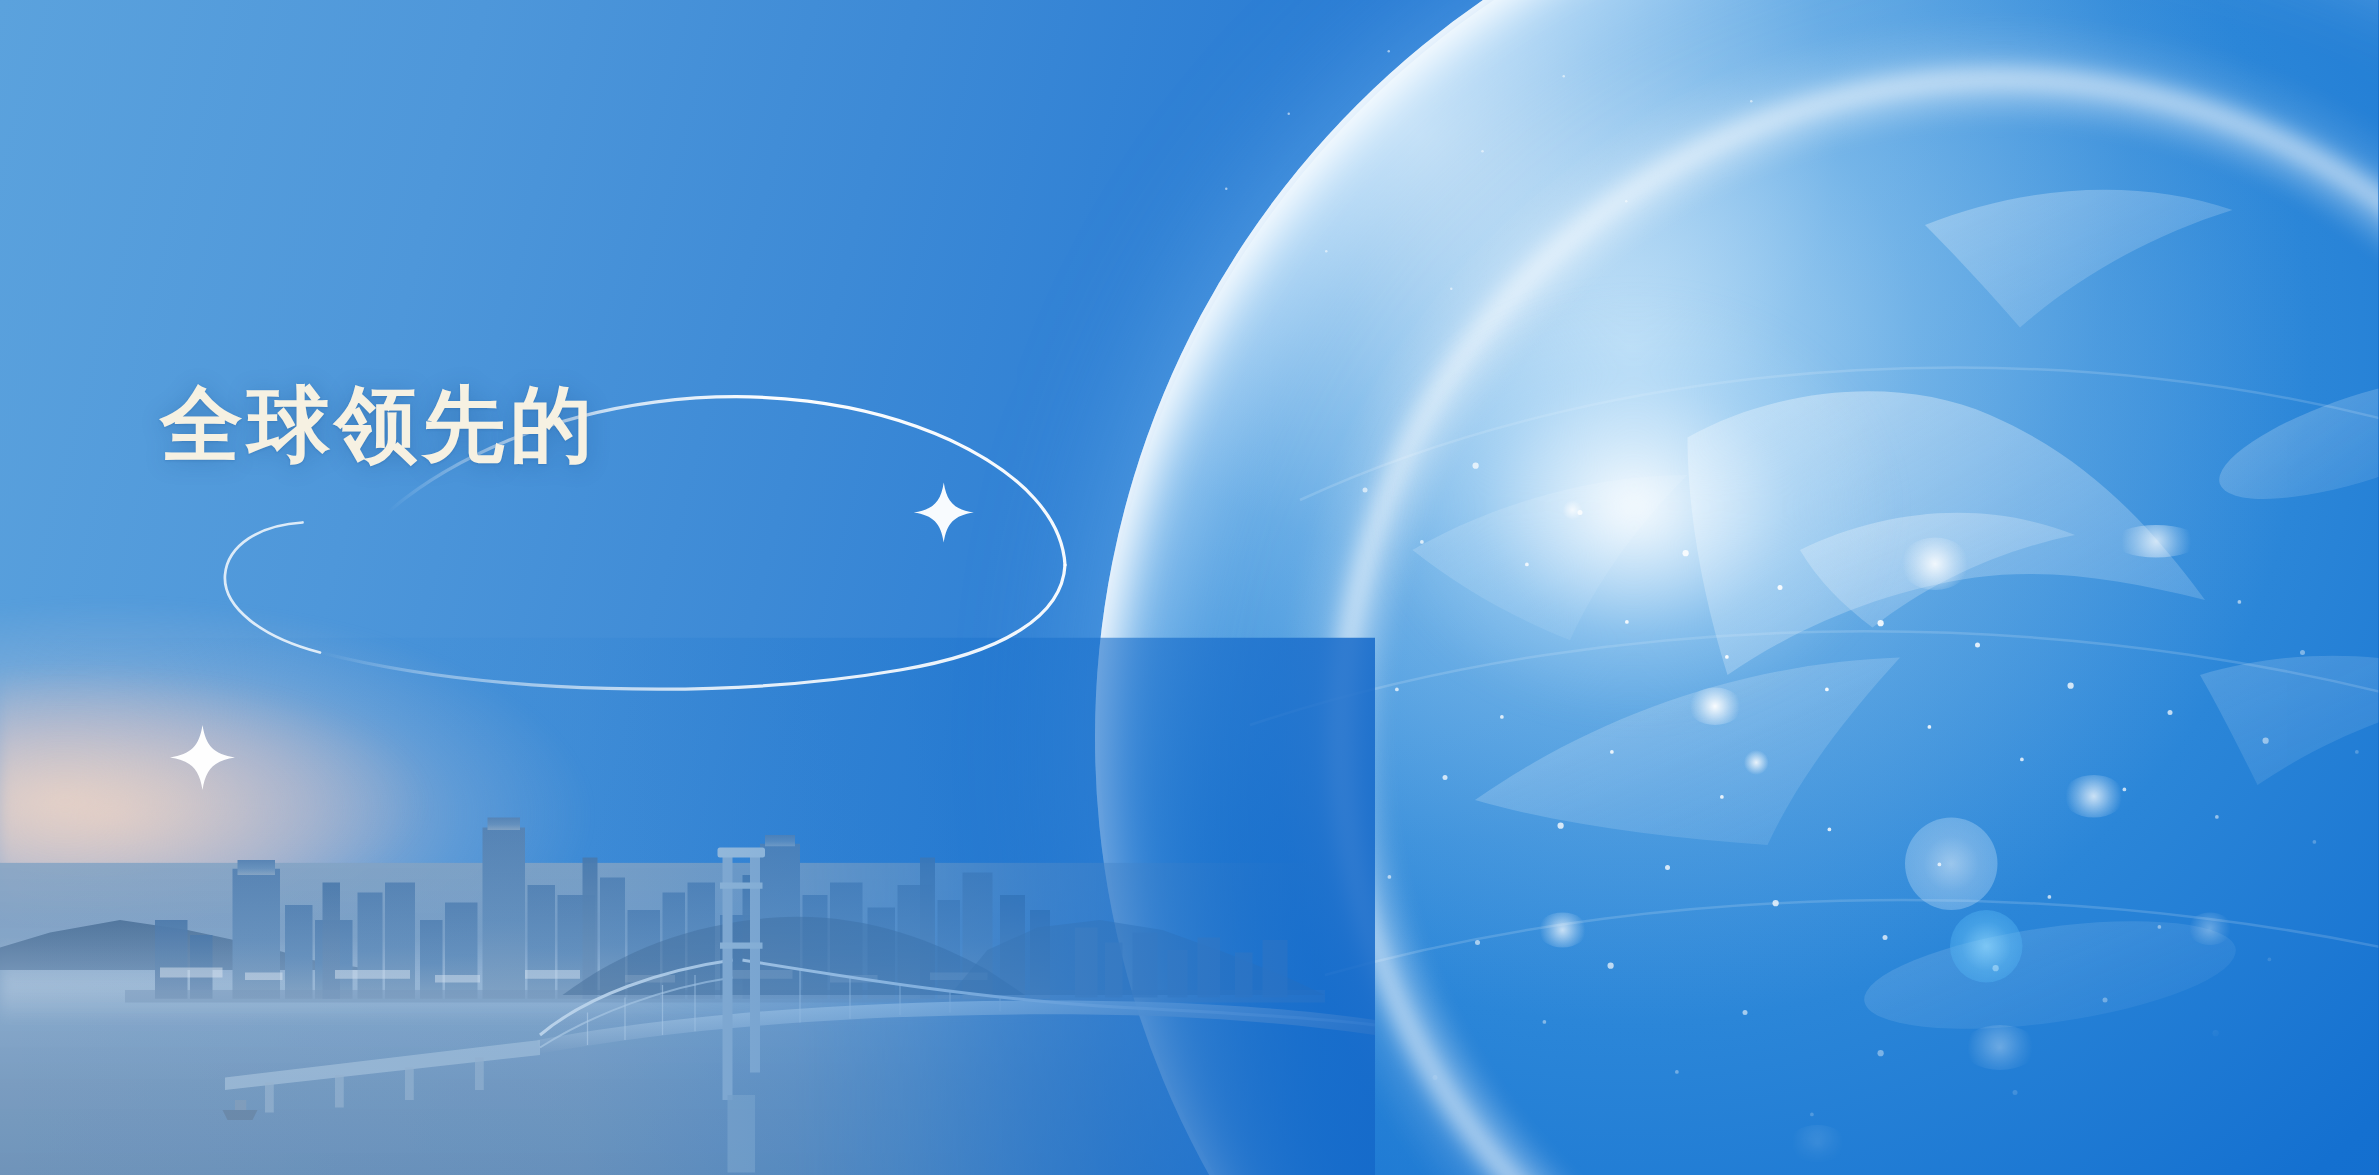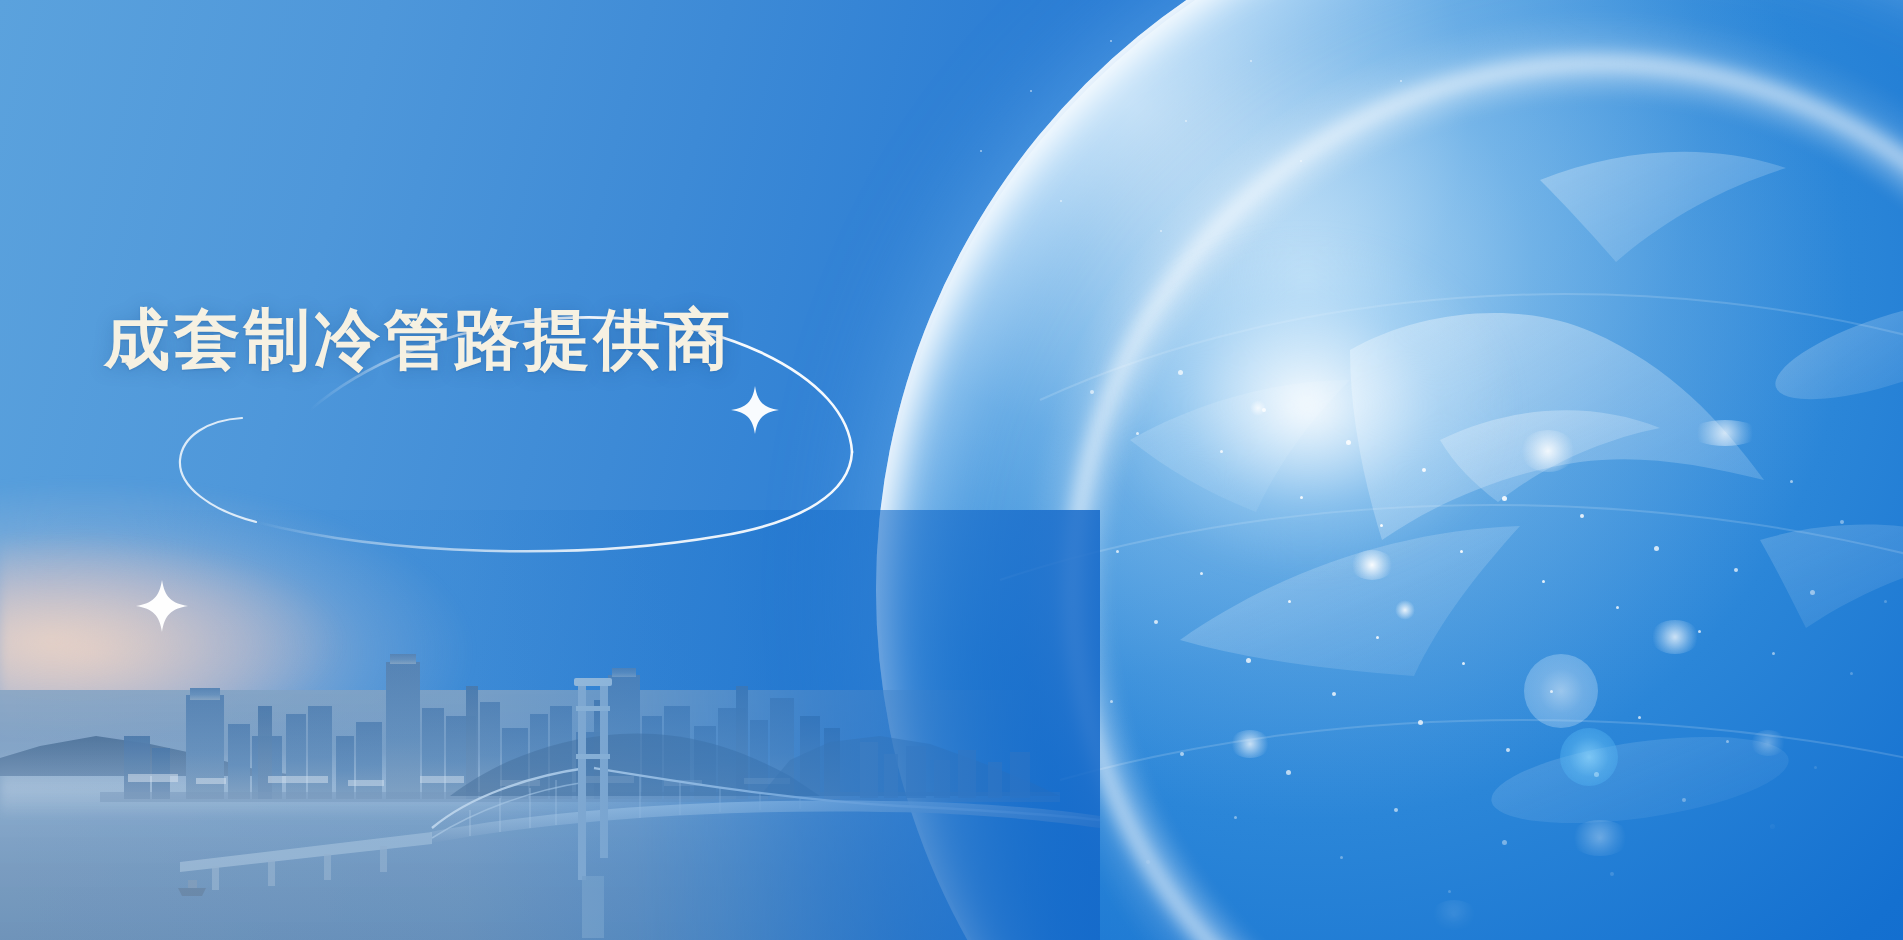--- a/index.html
+++ b/index.html
@@ -474,16 +474,16 @@
     </svg>
   </div>
 
   <div class="spark" style="left:134px;top:578px;">
     <svg width="56" height="56" viewBox="0 0 56 56" aria-hidden="true">
       <path d="M28 2 C30.6 18.8 37.2 25.4 54 28 C37.2 30.6 30.6 37.2 28 54 C25.4 37.2 18.8 30.6 2 28 C18.8 25.4 25.4 18.8 28 2 Z" fill="#ffffff" opacity=".98"></path>
     </svg>
   </div>
 
   <div class="headline">
-    <span class="l2">成套制冷管路提供商</span>
+    <span class="l1">全球领先的</span>
   </div>
 
 </div>
 
 </body></html>

